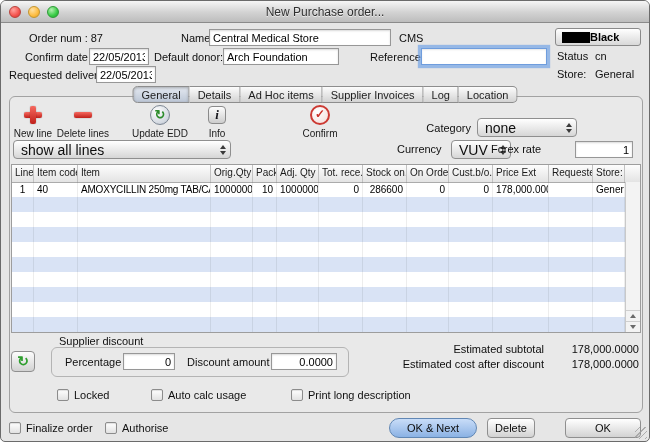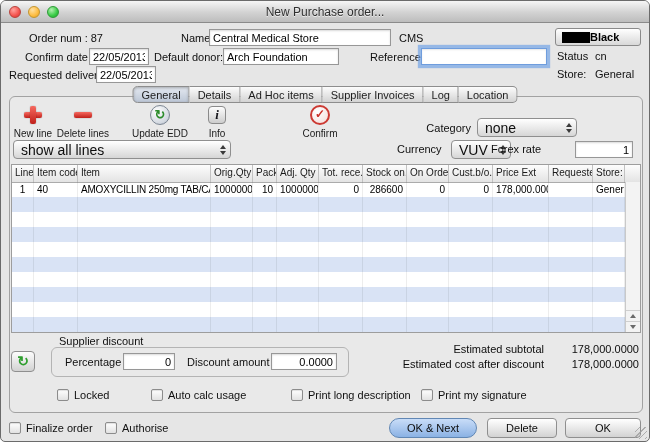--- a/index.html
+++ b/index.html
@@ -435,31 +435,27 @@
     <span>Locked</span>
   </label>
   <label class="cb" style="left:150px;top:388px">
     <span class="cbbox"></span>
     <span>Auto calc usage</span>
   </label>
   <label class="cb" style="left:290px;top:388px">
     <span class="cbbox"></span>
     <span>Print long description</span>
   </label>
-  <label class="cb" style="left:420px;top:388px">
-    <span class="cbbox"></span>
-    <span>Print my signature</span>
-  </label>
 
   <label class="cb" style="left:8px;top:421px">
     <span class="cbbox"></span>
     <span>Finalize order</span>
   </label>
   <label class="cb" style="left:104px;top:421px">
     <span class="cbbox"></span>
     <span>Authorise</span>
   </label>
   <div class="btn default" style="left:388px;width:88px">OK &amp; Next</div>
-  <div class="btn" style="left:486px;width:70px">Delete</div>
+  <div class="btn" style="left:486px;width:48px">Delete</div>
   <div class="btn" style="left:564px;width:76px">OK</div>
 
   <div class="grip"></div>
 </div>
 
 </body></html>

